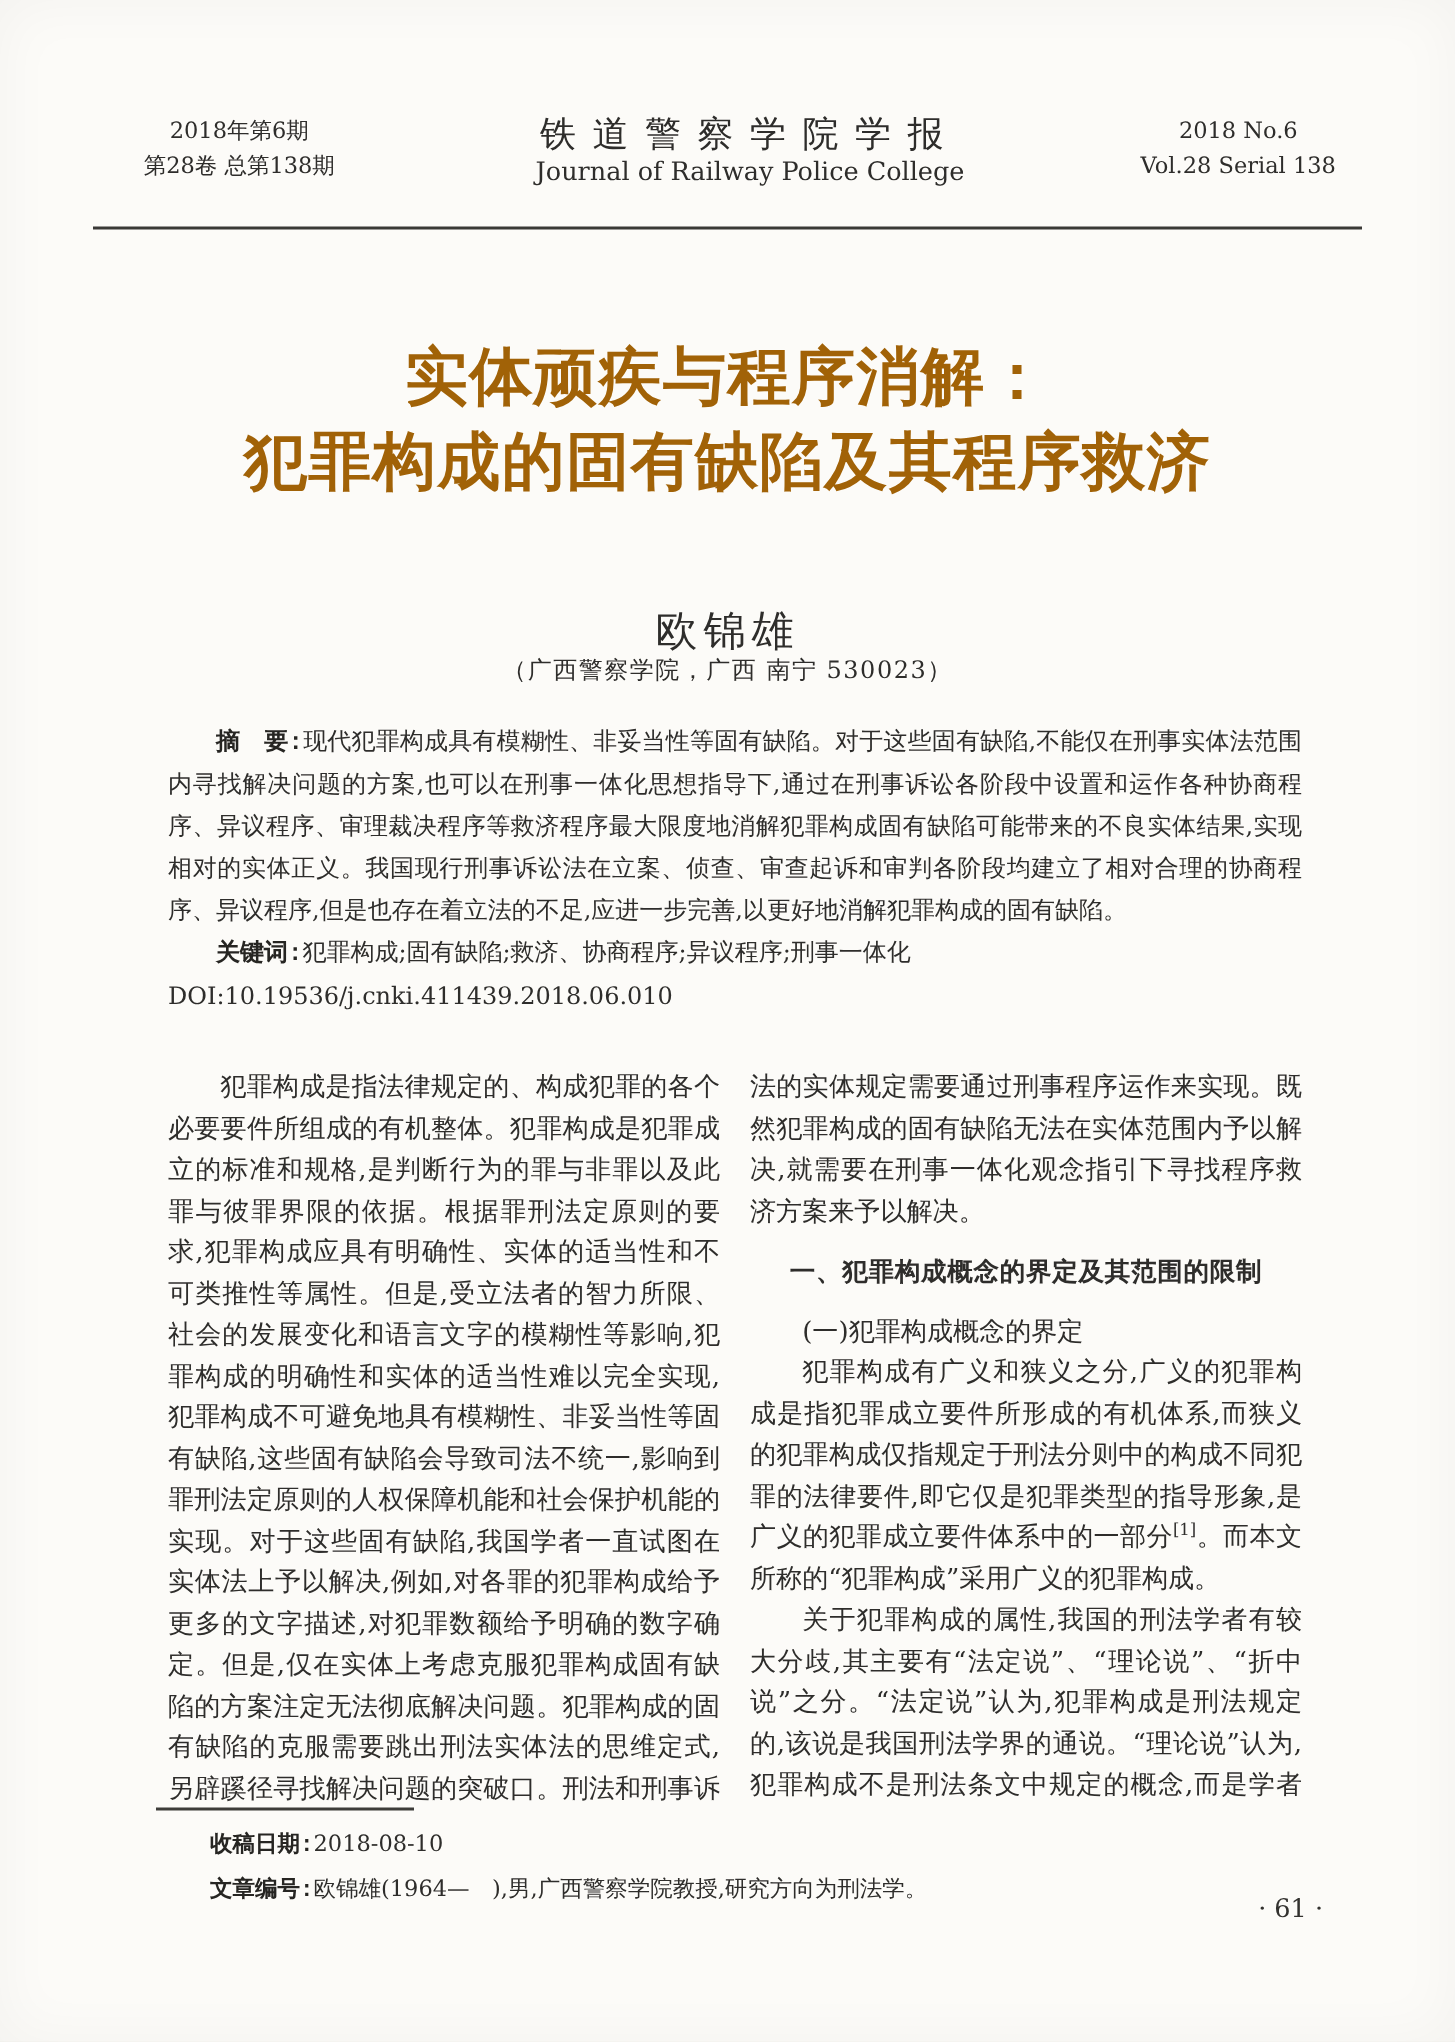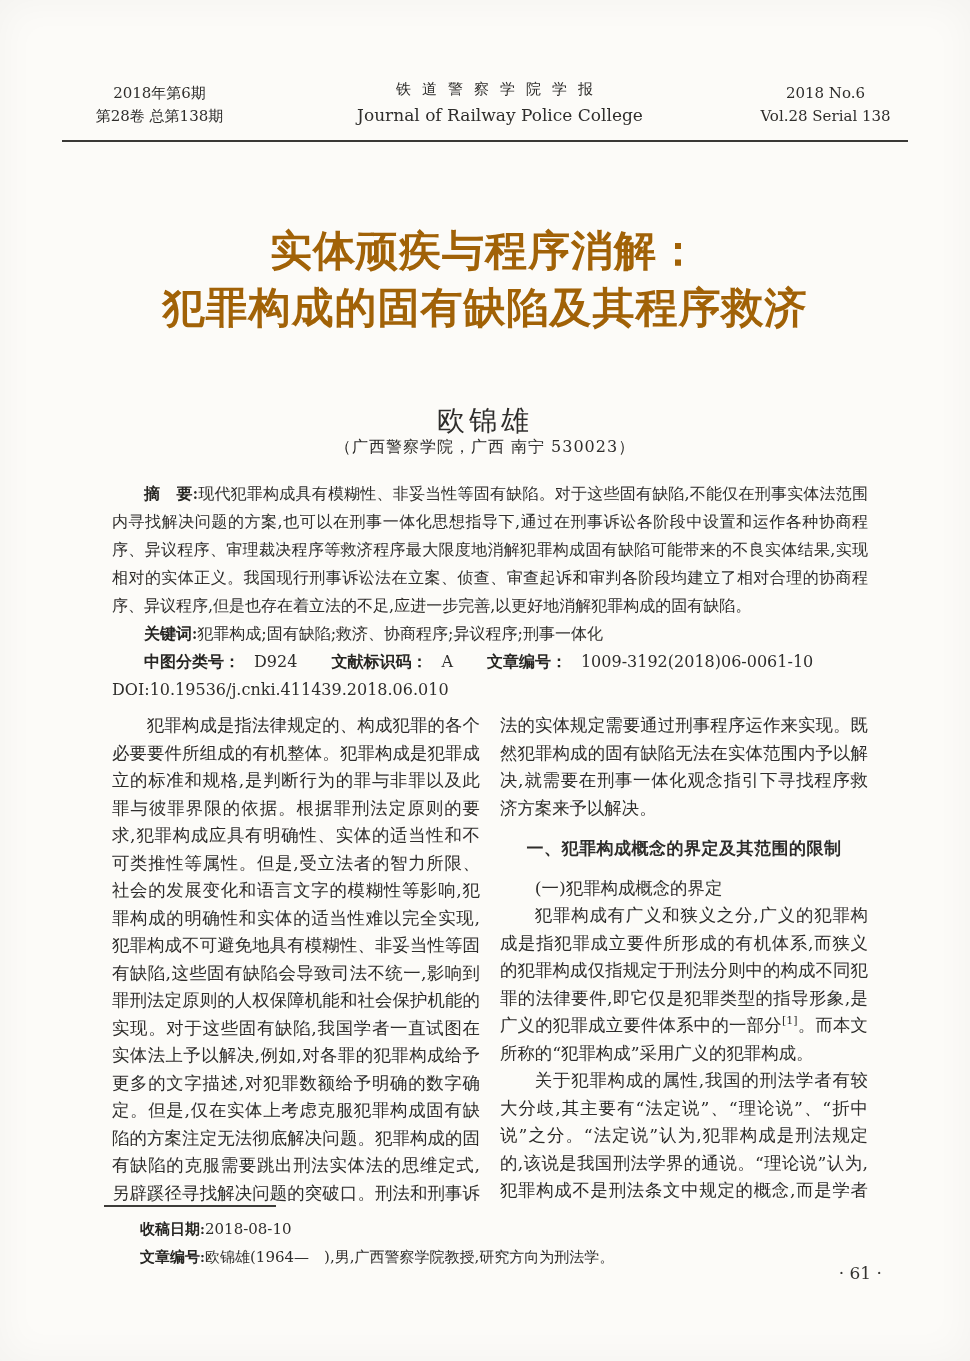--- a/index.html
+++ b/index.html
@@ -10,28 +10,28 @@
   }
   .page {
     position:relative; width:970px; height:1361px;
     background:#fcfbf8; color:#2e2d2b; overflow:hidden;
     box-shadow: inset 0 0 40px rgba(0,0,0,0.04);
   }
 
   
   .jheader {
     position:absolute; top:76px; left:62px; right:62px;
-    display:flex; align-items:flex-end; justify-content:space-between;
-    border-bottom:2.5px solid #3a3936; padding-bottom:12px;
+    display:flex; align-items:flex-start; justify-content:space-between;
+    border-bottom:2.5px solid #3a3936; padding-bottom:23px;
   }
   .jheader .blk { text-align:center; font-size:15px; line-height:23px; }
   .jheader .left  { width:195px; }
   .jheader .right { width:165px; }
   .jheader .center { flex:1; }
-  .jtitle-cn { font-size:15px; letter-spacing:11px; line-height:26px; white-space:nowrap; }
+  .jtitle-cn { font-size:24px; letter-spacing:11px; line-height:26px; white-space:nowrap; }
   .jtitle-en { font-size:17px; line-height:26px; }
 
   
   .atitle {
     position:absolute; top:222px; left:0; right:0;
     text-align:center; font-weight:bold;
     font-size:42px; line-height:57px; color:#a16207;
     letter-spacing:1px;
   }
   .author {
@@ -44,21 +44,21 @@
   }
 
   
   .meta {
     position:absolute; top:480px; left:112px; width:756px;
     font-size:16px; line-height:28px; text-align:justify;
   }
   .meta p { margin:0; }
   .indent2 { text-indent:2em; }
   b.hei, .hei {
-    font-family:Liberation Serif, serif;
+    font-family:Liberation Mono, monospace;
     font-weight:bold; color:#262522;
   }
   .clc-line span.val { margin-right:34px; }
   .clc-line .val:last-child { margin-right:0; }
   .gap-sm { display:inline-block; width:14px; }
 
   
   .bodycols {
     position:absolute; top:712px; left:112px; width:756px; height:492px;
     display:flex; gap:20px; overflow:hidden;
@@ -110,21 +110,20 @@
     <div>实体顽疾与程序消解：</div>
     <div>犯罪构成的固有缺陷及其程序救济</div>
   </div>
 
   <div class="author">欧锦雄</div>
   <div class="affil">（广西警察学院，广西 南宁 530023）</div>
 
   <div class="meta">
     <p class="indent2"><b class="hei">摘　要:</b><span>现代犯罪构成具有模糊性、非妥当性等固有缺陷。对于这些固有缺陷,不能仅在刑事实体法范围内寻找解决问题的方案,也可以在刑事一体化思想指导下,通过在刑事诉讼各阶段中设置和运作各种协商程序、异议程序、审理裁决程序等救济程序最大限度地消解犯罪构成固有缺陷可能带来的不良实体结果,实现相对的实体正义。我国现行刑事诉讼法在立案、侦查、审查起诉和审判各阶段均建立了相对合理的协商程序、异议程序,但是也存在着立法的不足,应进一步完善,以更好地消解犯罪构成的固有缺陷。</span></p>
     <p class="indent2"><b class="hei">关键词:</b><span>犯罪构成;固有缺陷;救济、协商程序;异议程序;刑事一体化</span></p>
-    <p class="indent2 clc-line"><b class="hei">中图分类号：</b><span class="gap-sm"></span><span class="val">D924</span><b class="hei">文献标识码：</b><span class="gap-sm"></span><span class="val">A</span><b class="hei">文章编号：</b><span class="gap-sm"></span><span class="val">1009-3192(2018)06-0061-10</span></p>
     <p>DOI:10.19536/j.cnki.411439.2018.06.010</p>
   </div>
 
   <div class="bodycols">
     <div class="col">
       <p class="indent2">犯罪构成是指法律规定的、构成犯罪的各个必要要件所组成的有机整体。犯罪构成是犯罪成立的标准和规格,是判断行为的罪与非罪以及此罪与彼罪界限的依据。根据罪刑法定原则的要求,犯罪构成应具有明确性、实体的适当性和不可类推性等属性。但是,受立法者的智力所限、社会的发展变化和语言文字的模糊性等影响,犯罪构成的明确性和实体的适当性难以完全实现,犯罪构成不可避免地具有模糊性、非妥当性等固有缺陷,这些固有缺陷会导致司法不统一,影响到罪刑法定原则的人权保障机能和社会保护机能的实现。对于这些固有缺陷,我国学者一直试图在实体法上予以解决,例如,对各罪的犯罪构成给予更多的文字描述,对犯罪数额给予明确的数字确定。但是,仅在实体上考虑克服犯罪构成固有缺陷的方案注定无法彻底解决问题。犯罪构成的固有缺陷的克服需要跳出刑法实体法的思维定式,另辟蹊径寻找解决问题的突破口。刑法和刑事诉讼法具有密不可分的关系,刑</p>
     </div>
     <div class="col">
       <p>法的实体规定需要通过刑事程序运作来实现。既然犯罪构成的固有缺陷无法在实体范围内予以解决,就需要在刑事一体化观念指引下寻找程序救济方案来予以解决。</p>
       <p class="sec-heading">一、犯罪构成概念的界定及其范围的限制</p>

